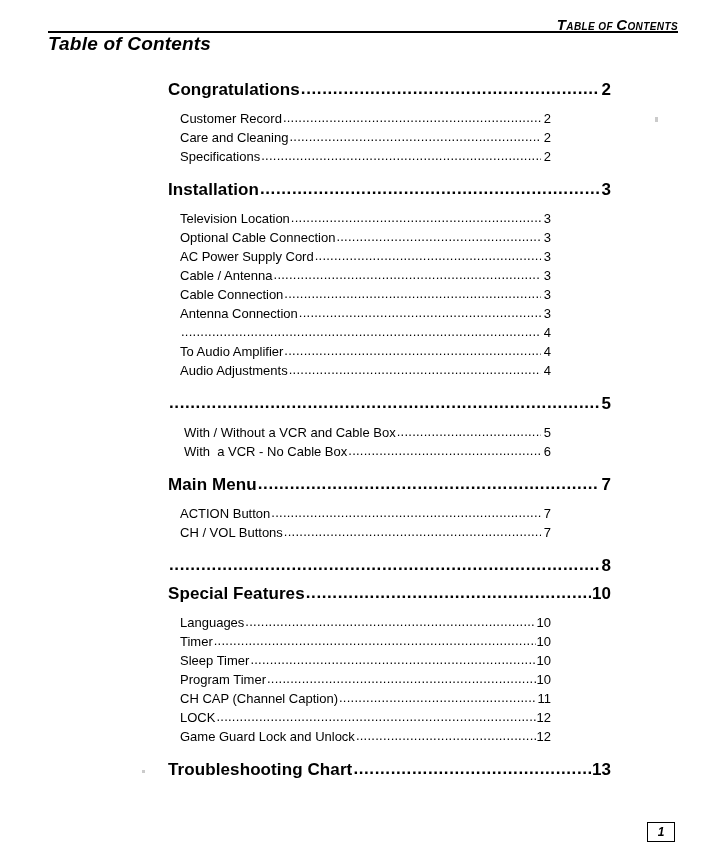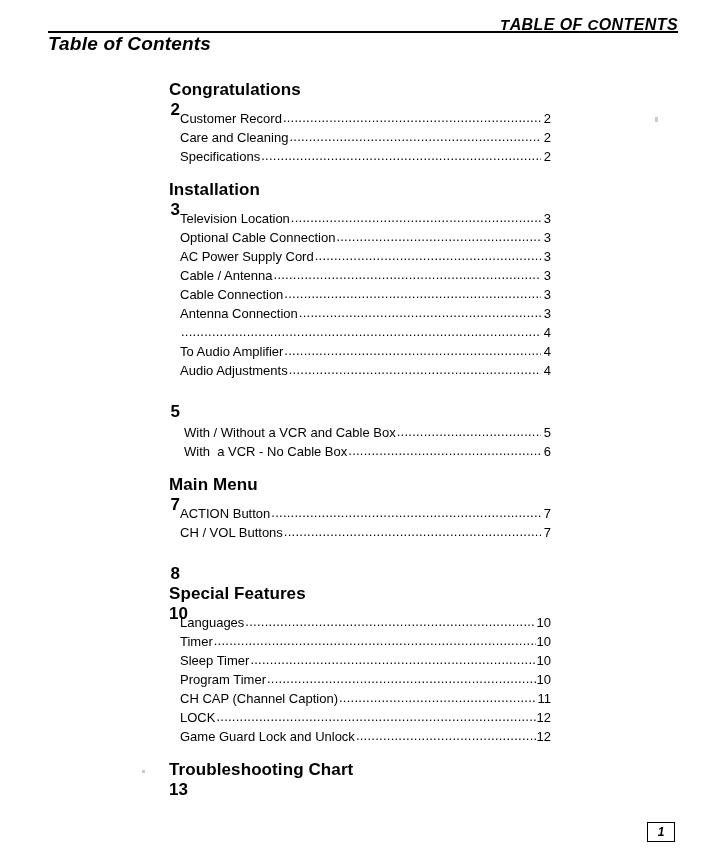--- a/index.html
+++ b/index.html
@@ -23,21 +23,21 @@
     top: 16px;
     width: 630px;
     text-align: right;
     font-weight: bold;
     font-style: italic;
     font-size: 15px;
     letter-spacing: 0.4px;
     white-space: nowrap;
   }
   #running-head .smallcap-lead { font-size: 15px; }
-  #running-head .smallcap-rest { font-size: 16px; }
+  #running-head .smallcap-rest { font-size: 10px; }
 
   #header-rule {
     position: absolute;
     left: 48px;
     top: 31px;
     width: 630px;
     height: 2px;
     background: #000;
   }
 
@@ -83,21 +83,20 @@
   }
 
   
   .level-1 {
     font-size: 17px;
     font-weight: bold;
     height: 28px;
     padding-left: 168px;
     padding-right: 92px;
     letter-spacing: 0.1px;
-    flex-direction: column;
   }
   .level-1 .toc-leader {
     font-size: 17px;
     font-weight: bold;
     letter-spacing: 0.6px;
     position: relative;
     top: -1px;
   }
   .level-1 .toc-page { min-width: 11px; }
 

